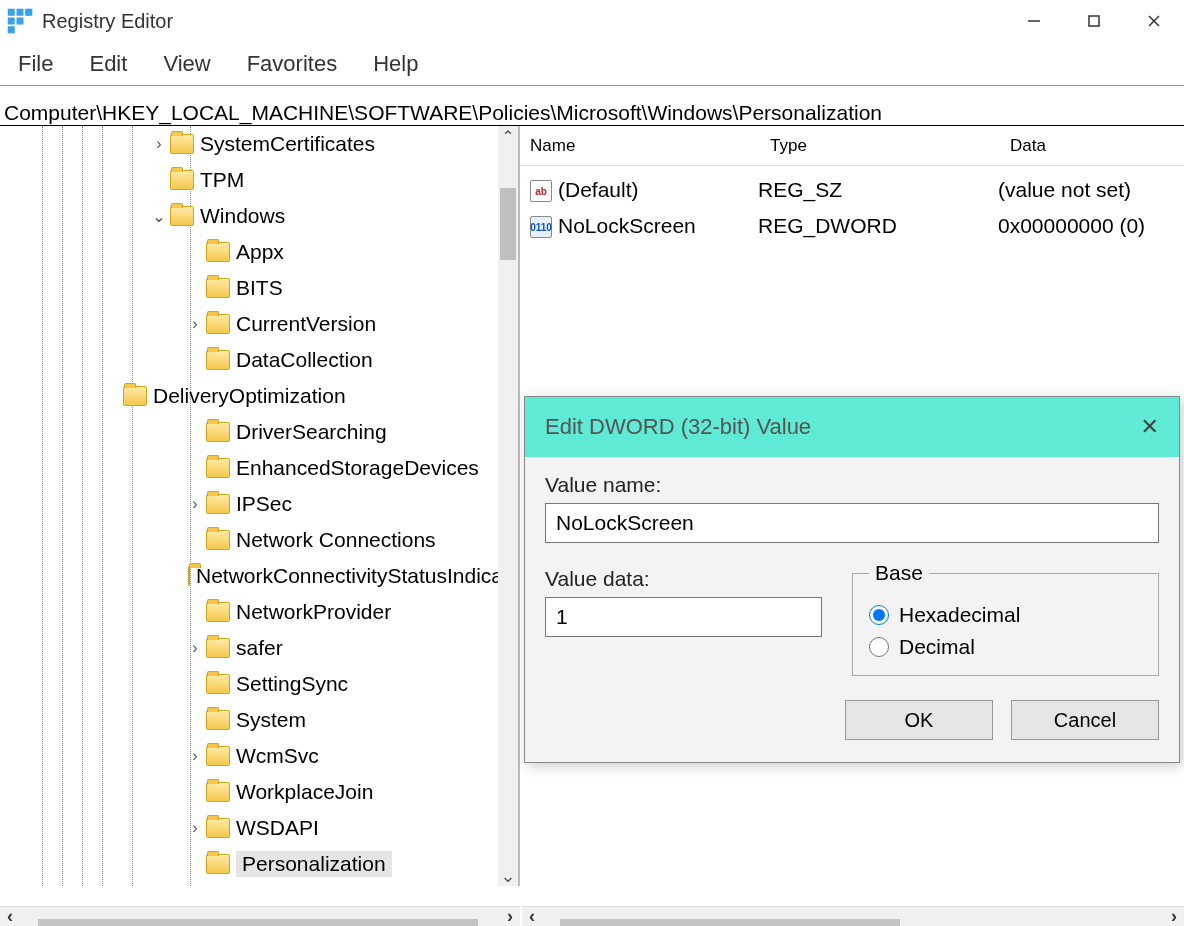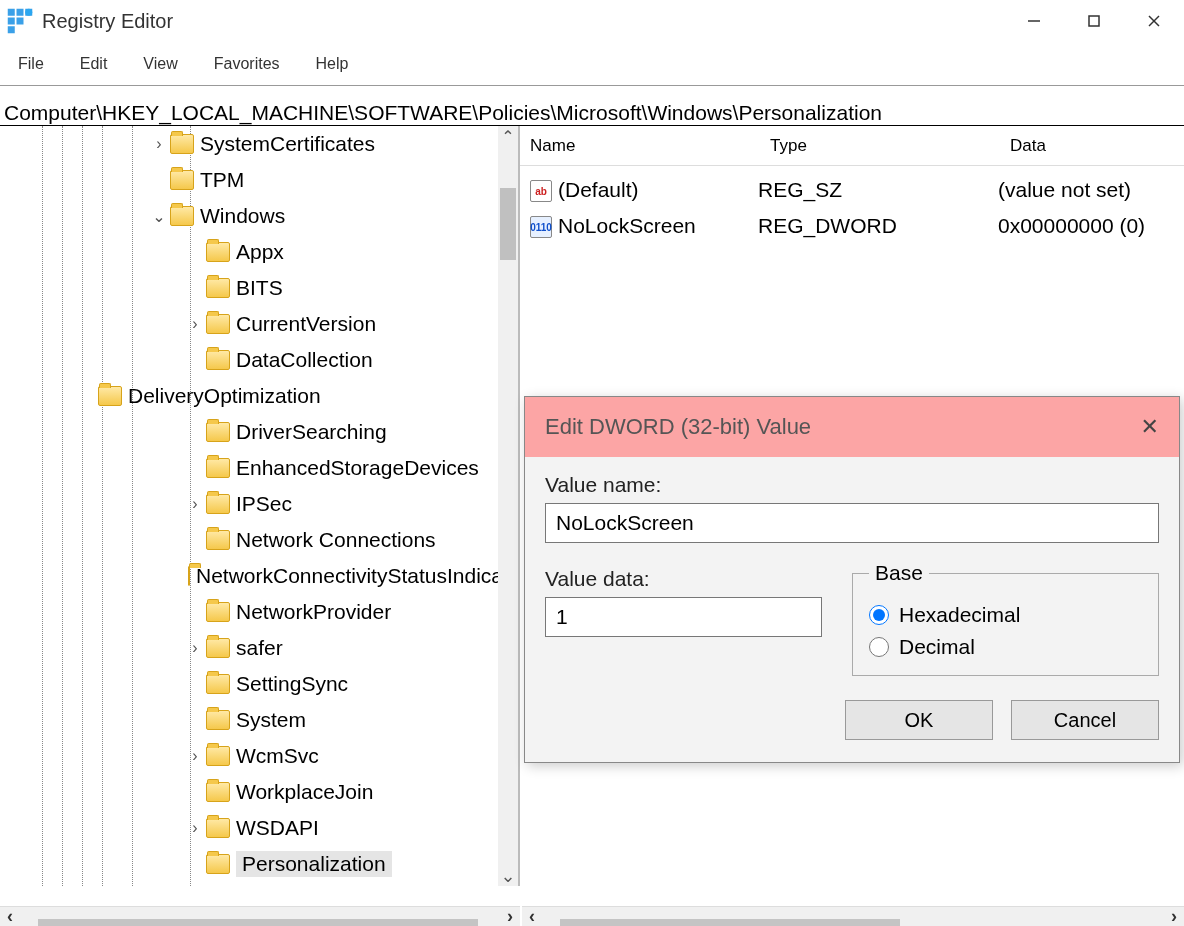--- a/index.html
+++ b/index.html
@@ -5,21 +5,21 @@
 * { box-sizing: border-box; margin: 0; padding: 0; font-family: "Segoe UI", Tahoma, sans-serif; }
 html, body { width: 1184px; height: 926px; overflow: hidden; background: #fff; }
 
 .titlebar { height: 42px; display: flex; align-items: center; padding-left: 6px; }
 .titlebar .app-icon { width: 28px; height: 28px; margin-right: 8px; }
 .titlebar .title { font-size: 20px; color: #333; flex: 1; }
 .titlebar .winbtn { width: 60px; height: 42px; display: flex; align-items: center; justify-content: center; color: #333; }
 .titlebar .winbtn svg { width: 16px; height: 16px; }
 
 .menubar { height: 44px; display: flex; align-items: center; border-bottom: 1px solid #999; padding-left: 4px; gap: 8px; }
-.menubar .menu-item { font-size: 16px; color: #333; padding: 6px 14px; }
+.menubar .menu-item { font-size: 22px; color: #333; padding: 6px 14px; }
 
 .addressbar { height: 40px; display: flex; align-items: flex-end; border-bottom: 1px solid #000; padding: 0 4px; }
 .addressbar .path { font-size: 21px; color: #000; white-space: nowrap; }
 
 .content { display: flex; height: 760px; position: relative; }
 
 .tree-pane { width: 520px; border-right: 2px solid #bbb; position: relative; overflow: hidden; }
 .tree-inner { position: absolute; left: 0; top: 0; width: 500px; }
 .tree-scroll-v { position: absolute; right: 0; top: 0; width: 20px; height: 100%; background: #f0f0f0; }
 .tree-scroll-v .thumb { position: absolute; left: 2px; top: 62px; width: 16px; height: 72px; background: #c0c0c0; }
@@ -43,21 +43,21 @@
 .col-name { width: 240px; }
 .col-type { width: 240px; }
 .col-data { flex: 1; }
 
 .value-row { display:flex; height: 36px; align-items:flex-end; font-size: 21px; }
 .value-row .vicon { width: 22px; height: 22px; margin: 0 6px 0 10px; border:1px solid #888; border-radius:2px; display:flex; align-items:center; justify-content:center; font-size:10px; font-weight:bold; }
 .vicon.sz { background:#fff; color:#cc2020; }
 .vicon.dw { background:#e6f0ff; color:#1050cc; }
 
 .dialog { position: absolute; left: 4px; top: 270px; width: 656px; background: #f9f9f9; border: 1px solid #888; box-shadow: 3px 3px 12px rgba(0,0,0,0.2); }
-.dialog .dlg-title { height: 60px; display:flex; align-items:center; justify-content:space-between; padding: 0 20px; background:#fca5a5; }
+.dialog .dlg-title { height: 60px; display:flex; align-items:center; justify-content:space-between; padding: 0 20px; background:#5eead4; }
 .dialog .dlg-title .t { font-size: 22px; color:#555; }
 .dialog .dlg-title .close { font-size: 22px; color:#444; }
 .dialog .dlg-body { padding: 10px 20px 22px 20px; background:#f3f3f3; }
 .dialog .lbl { font-size: 21px; color:#222; margin-top:6px; margin-bottom:6px; }
 .dialog input[type=text] { width: 100%; height: 40px; font-size: 21px; padding: 4px 10px; border:1px solid #777; background:#fff; }
 .dialog .row2 { display:flex; gap: 30px; margin-top: 18px; }
 .dialog .vdata { width: 280px; }
 .dialog fieldset { border:1px solid #aaa; padding: 10px 16px 16px 16px; width: 310px; }
 .dialog legend { font-size: 21px; padding: 0 6px; }
 .dialog .radio { display:flex; align-items:center; gap:10px; font-size:21px; margin-top:8px; }
@@ -155,21 +155,21 @@
         <div class="tree-row" style="padding-left: 186px;">
           <span class="expander">›</span>
           <span class="folder"></span>
           <span class="label-box"><span class="label">CurrentVersion</span></span>
         </div>
         <div class="tree-row" style="padding-left: 186px;">
           <span class="expander"></span>
           <span class="folder"></span>
           <span class="label-box"><span class="label">DataCollection</span></span>
         </div>
-        <div class="tree-row" style="padding-left: 78px;">
+        <div class="tree-row" style="padding-left: 103px;">
           <span class="expander"></span>
           <span class="folder"></span>
           <span class="label-box"><span class="label">DeliveryOptimization</span></span>
         </div>
         <div class="tree-row" style="padding-left: 186px;">
           <span class="expander"></span>
           <span class="folder"></span>
           <span class="label-box"><span class="label">DriverSearching</span></span>
         </div>
         <div class="tree-row" style="padding-left: 186px;">

